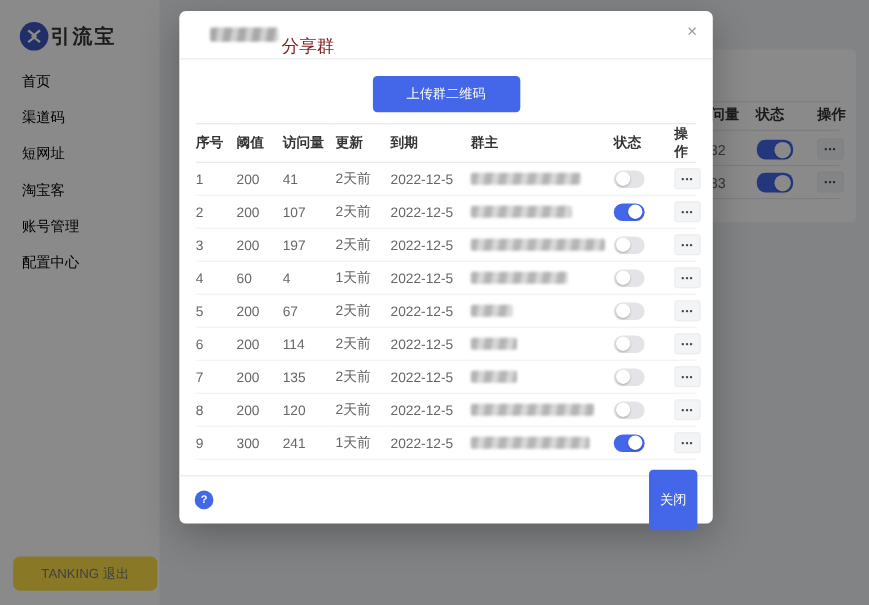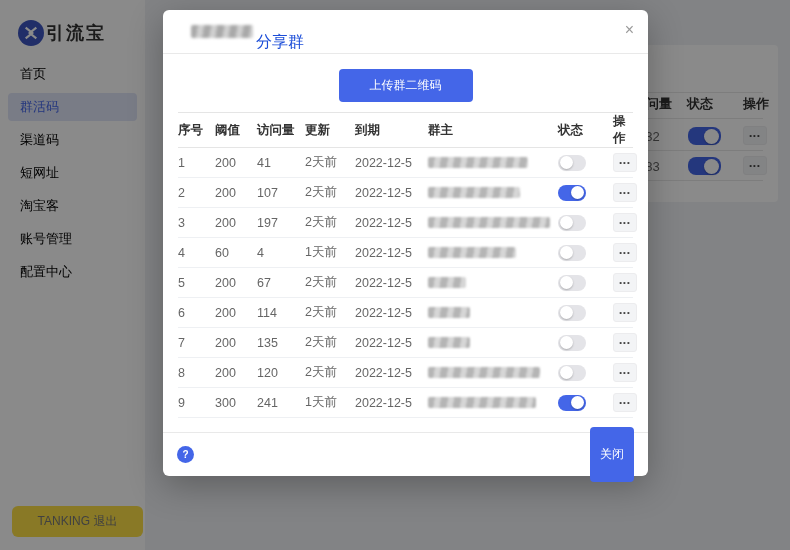--- a/index.html
+++ b/index.html
@@ -23,21 +23,21 @@
   .bg-card { position: absolute; left: 300px; top: 45px; width: 478px; height: 157px; background: #fff; border-radius: 4px; z-index: 1; }
   .bg-line { position: absolute; left: 0; right: 15px; border-top: 1px solid #e7e7e7; }
   .bg-h { position: absolute; top: 50px; font-size: 13px; font-weight: 700; color: #333; }
   .bg-num { position: absolute; font-size: 13px; color: #666; }
   
   .overlay { position: absolute; inset: 0; background: rgba(0,0,0,0.46); z-index: 10; }
   
   .modal { position: absolute; left: 163px; top: 10px; width: 485px; height: 466px; background: #fff; border-radius: 6px; z-index: 20; box-shadow: 0 10px 34px rgba(0,0,0,.28); }
   .modal-header { height: 44px; display: flex; align-items: center; padding: 0 28px; border-bottom: 1px solid #e9e9e9; position: relative; }
   .redact-title { width: 62px; height: 13px; margin-right: 3px; background: repeating-linear-gradient(100deg,#a9a9a9 0 7px,#cfcfcf 7px 13px); filter: blur(1.5px); border-radius: 2px; display: inline-block; }
-  .modal-title { font-size: 16px; color: #1d4ed8; margin-top: 21px; }
+  .modal-title { font-size: 16px; color: #7f1d1d; margin-top: 21px; }
   .modal-close { position: absolute; right: 14px; top: 12px; font-size: 16px; color: #9a9a9a; background: none; border: none; cursor: pointer; line-height: 1; font-family: inherit; }
   .upload-btn { display: block; margin: 15px auto 0; background: #4466e8; color: #fff; border: none; border-radius: 4px; font-size: 12px; padding: 8px 31px; cursor: pointer; font-family: inherit; }
   .modal-table { width: 455px; margin: 10px 15px 0; border-collapse: collapse; table-layout: fixed; font-size: 12.5px; }
   .modal-table th { font-weight: 700; color: #333; text-align: left; height: 27px; border-top: 1px solid #e5e5e5; border-bottom: 1px solid #e5e5e5; }
   .modal-table td { height: 30px; border-bottom: 1px solid #eef0f3; color: #666; text-align: left; }
   .owner-redact { height: 11px; background: repeating-linear-gradient(100deg,#b5b5b5 0 7px,#d6d6d6 7px 13px); filter: blur(1.3px); border-radius: 2px; display: block; }
   .toggle { width: 28px; height: 16px; border-radius: 8px; background: #e4e4e8; position: relative; cursor: pointer; display: inline-block; vertical-align: middle; }
   .toggle::after { content: ""; position: absolute; top: 1.5px; left: 2px; width: 13px; height: 13px; background: #fff; border-radius: 50%; box-shadow: 0 1px 2px rgba(0,0,0,.25); }
   .toggle.on { background: #4466e8; }
   .toggle.on::after { left: 13px; }
@@ -58,21 +58,20 @@
     <span class="logo-badge">
       <svg width="16" height="14" viewBox="0 0 24 20">
         <path d="M4 2 L14 10 L4 18" stroke="#fff" stroke-width="3.2" fill="none"></path>
         <path d="M20 2 L10 10 L20 18" stroke="#fff" stroke-width="3.2" fill="none"></path>
       </svg>
     </span>
     <span class="logo-name">引流宝</span>
   </div>
   <div class="menu">
     <div class="menu-item">首页</div>
-    <div class="menu-item active">群活码</div>
     <div class="menu-item">渠道码</div>
     <div class="menu-item">短网址</div>
     <div class="menu-item">淘宝客</div>
     <div class="menu-item">账号管理</div>
     <div class="menu-item">配置中心</div>
   </div>
   <button class="logout-btn">TANKING 退出</button>
 </div>
 
 <div class="bg-card">

